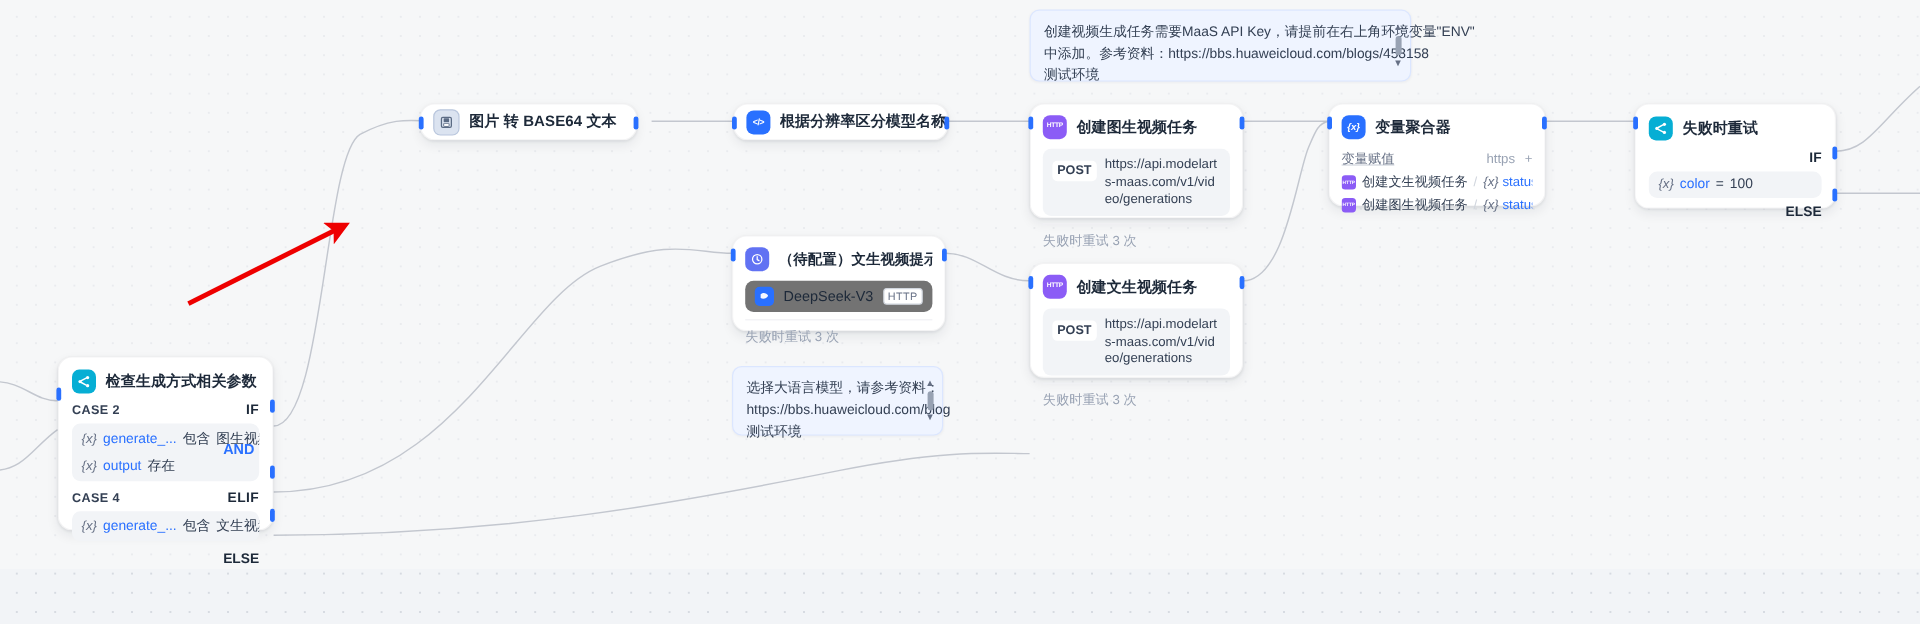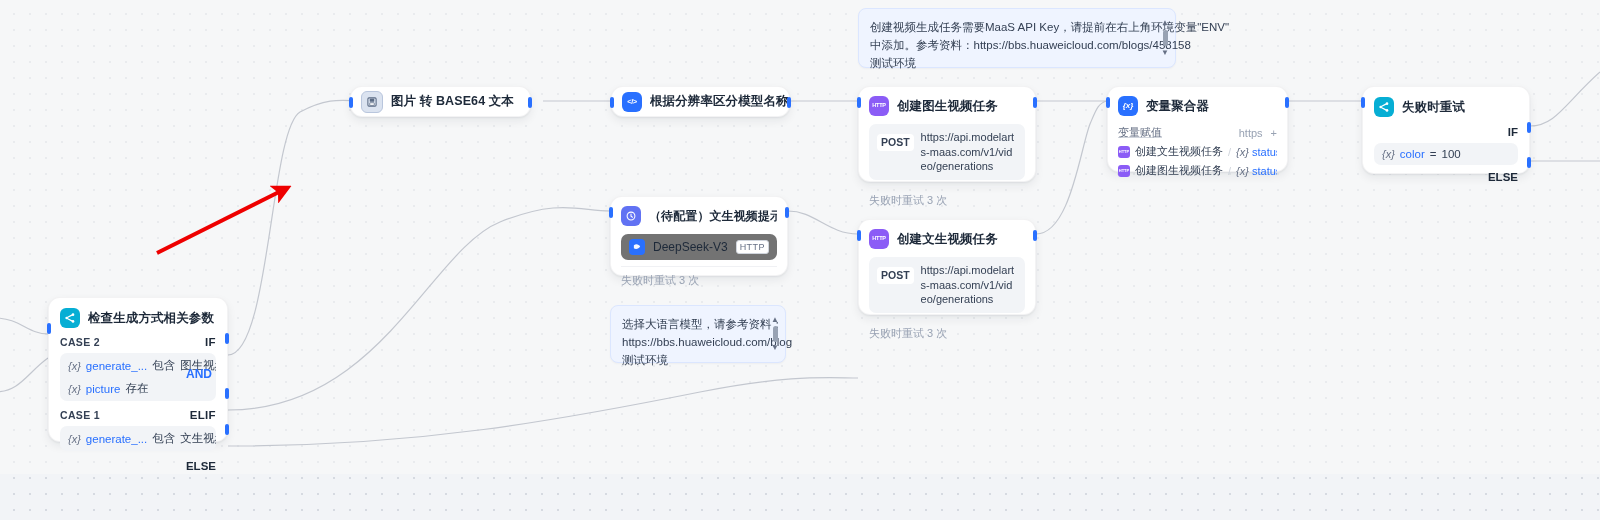--- a/index.html
+++ b/index.html
@@ -213,25 +213,25 @@
     </div>
     <div class="cond" style="border-bottom-left-radius:0;border-bottom-right-radius:0;margin-bottom:0;">
       <span class="vx">{x}</span>
       <span class="vname">generate_...</span>
       <span>包含</span>
       <span>图生视频</span>
     </div>
     <div class="and-row" style="margin-top:-11px;margin-right:4px;position:relative;z-index:2;">AND</div>
     <div class="cond" style="margin-top:-5px;border-top-left-radius:0;border-top-right-radius:0;">
       <span class="vx">{x}</span>
-      <span class="vname">picture</span>
+      <span class="vname">output</span>
       <span>存在</span>
     </div>
     <div class="case-row">
-      <span>CASE 1</span>
+      <span>CASE 4</span>
       <span class="kw">ELIF</span>
     </div>
     <div class="cond">
       <span class="vx">{x}</span>
       <span class="vname">generate_...</span>
       <span>包含</span>
       <span>文生视频</span>
     </div>
     <div class="else-row">ELSE</div>
   </div>

